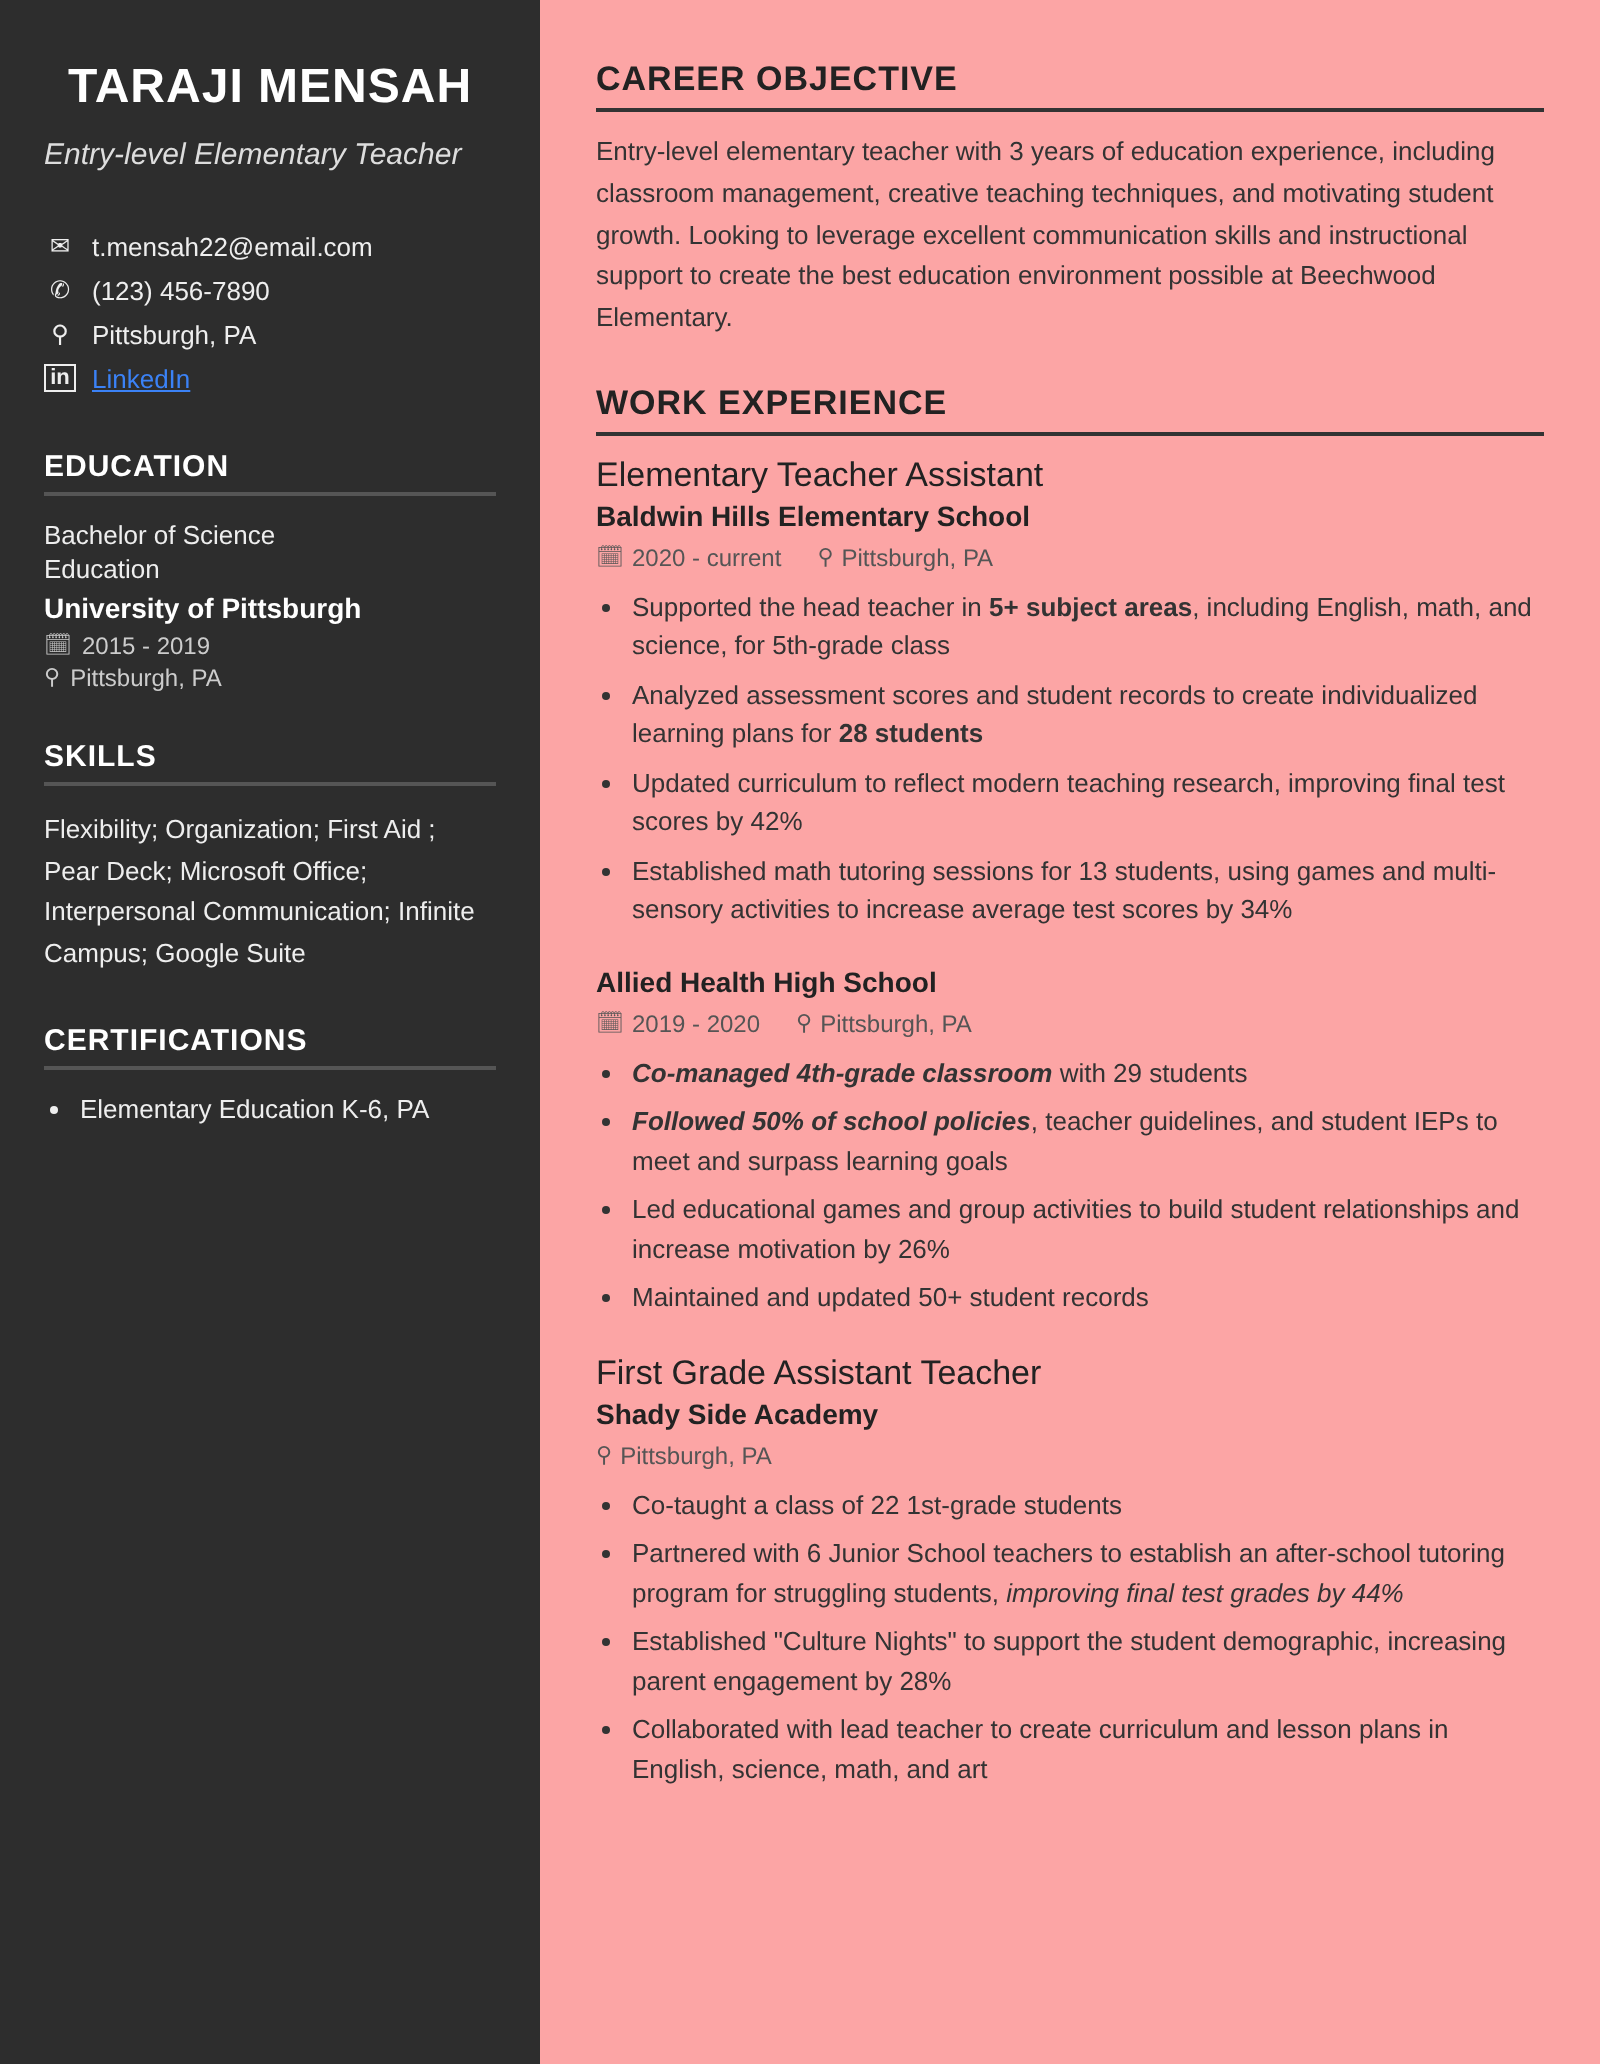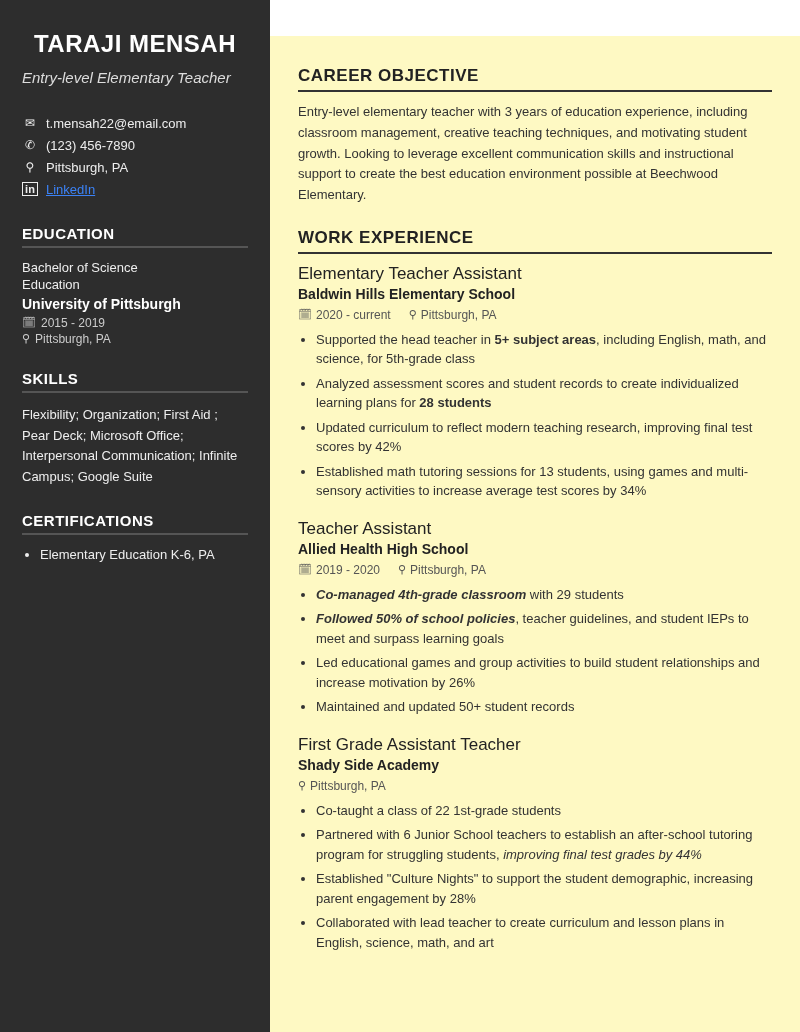--- a/index.html
+++ b/index.html
@@ -112,22 +112,21 @@
     }
     .cert-list li {
       font-size: 13px;
       color: #eee;
       margin-bottom: 4px;
     }
     
     .main-content {
       flex: 1;
       padding: 30px 28px 30px 28px;
-      background: #fef9c3;
-      margin-top: 36px;
+      background: #fca5a5;
     }
     .main-section {
       margin-bottom: 22px;
     }
     .main-section-title {
       font-size: 17px;
       font-weight: 900;
       letter-spacing: 0.5px;
       text-transform: uppercase;
       border-bottom: 2px solid #333;
@@ -273,21 +272,20 @@
         </div>
         <ul class="job-bullets">
           <li>Supported the head teacher in <b>5+ subject areas</b>, including English, math, and science, for 5th-grade class</li>
           <li>Analyzed assessment scores and student records to create individualized learning plans for <b>28 students</b></li>
           <li>Updated curriculum to reflect modern teaching research, improving final test scores by 42%</li>
           <li>Established math tutoring sessions for 13 students, using games and multi-sensory activities to increase average test scores by 34%</li>
         </ul>
       </div>
 
       <div class="work-entry">
-        <div class="job-title">Teacher Assistant</div>
         <div class="job-company">Allied Health High School</div>
         <div class="job-meta">
           <span class="job-meta-item">
             <span class="job-meta-icon">🗓</span>
             <span>2019 - 2020</span>
           </span>
           <span class="job-meta-item">
             <span class="job-meta-icon">⚲</span>
             <span>Pittsburgh, PA</span>
           </span>

